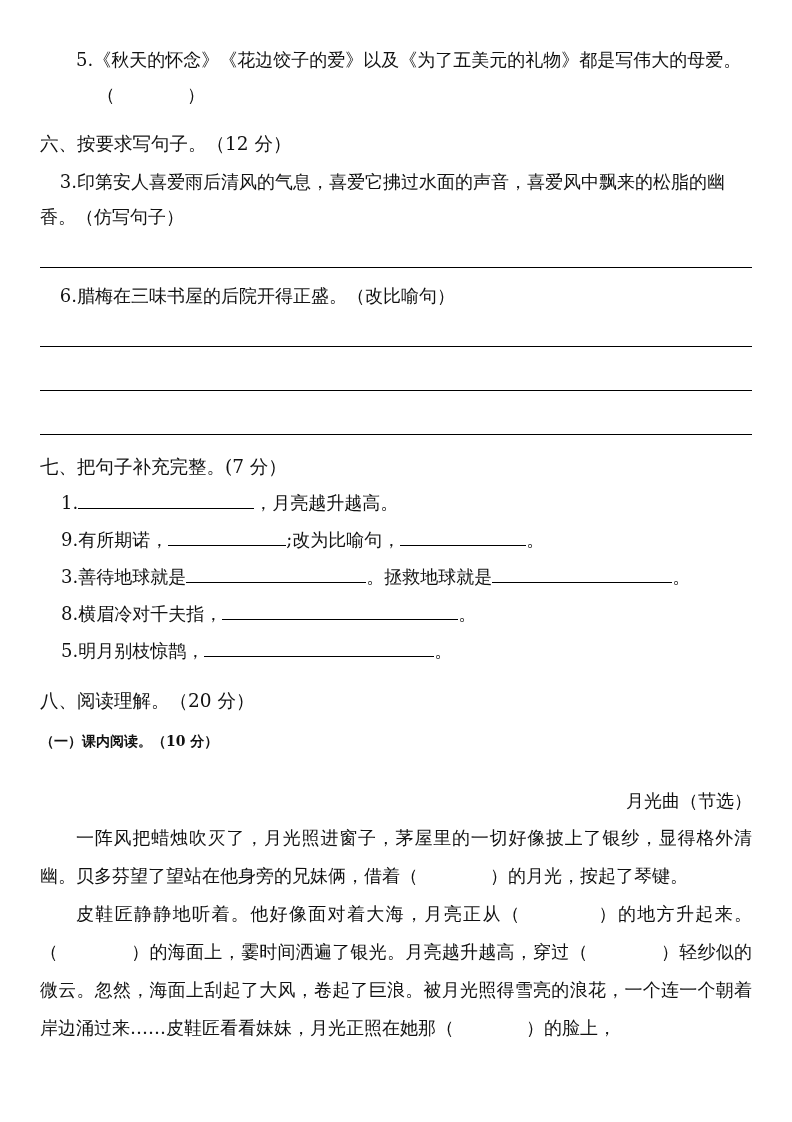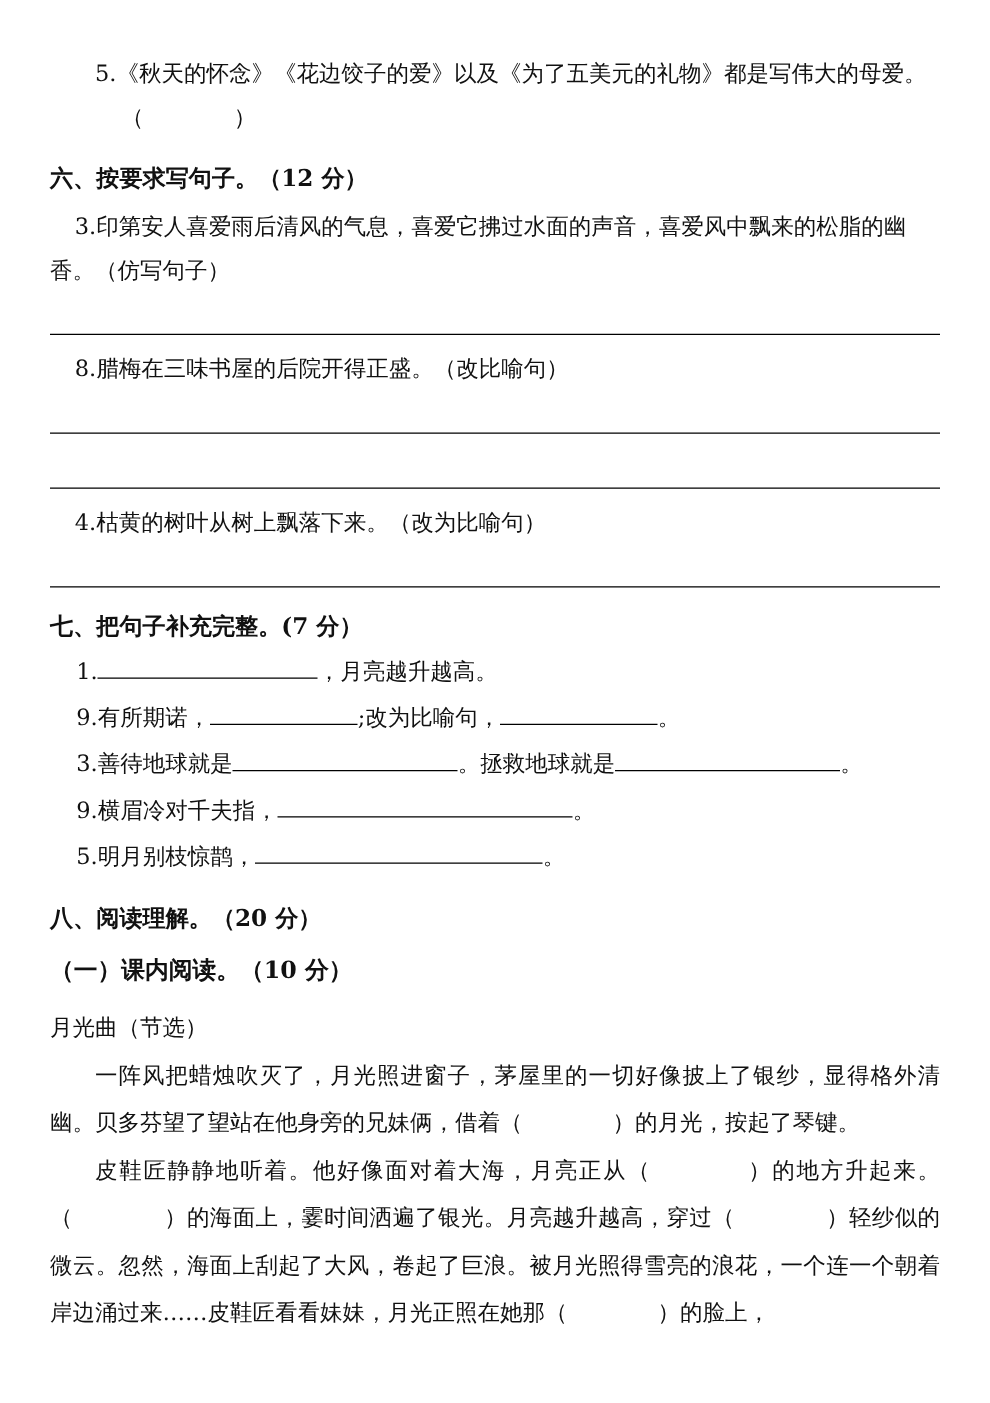--- a/index.html
+++ b/index.html
@@ -16,28 +16,28 @@
 
   
   .item5 {
     margin-left: 57px;
     text-indent: -21px;
     line-height: 35px;
   }
 
   
   .sec-title {
-    font-weight: bold;
+    font-weight: normal;
     font-size: 18.5px;
     line-height: 35px;
     margin-top: 14px;
   }
   .sub-title {
     font-weight: bold;
-    font-size: 19px;
+    font-size: 14px;
     line-height: 35px;
     margin-top: 6px;
   }
 
   
   .q {
     line-height: 35px;
     text-indent: 1.1em;
     margin-top: 3px;
   }
@@ -54,63 +54,61 @@
   }
   .blank {
     display: inline-block;
     height: 1em;
     border-bottom: 1px solid #000;
     vertical-align: baseline;
   }
 
   
   .passage-title {
-    text-align: left;
+    text-align: right;
     line-height: 36px;
-    margin-top: 12px;
-    font-family: Liberation Mono, monospace;
+    margin-top: 24px;
   }
   .para {
     text-indent: 2em;
     text-align: justify;
     line-height: 38px;
   }
 </style>
 </head>
 <body>
 
 <div class="page">
 
   <div class="item5">5.《秋天的怀念》《花边饺子的爱》以及《为了五美元的礼物》都是写伟大的母爱。（　　　　）</div>
 
   <div class="sec-title">六、按要求写句子。（12 分）</div>
 
   <div>
     <div class="q">3.印第安人喜爱雨后清风的气息，喜爱它拂过水面的声音，喜爱风中飘来的松脂的幽香。（仿写句子）</div>
     <div class="ansline"></div>
 
-    <div class="q">8.腊梅在三味书屋的后院开得正盛。（改比喻句）</div>
+    <div class="q">6.腊梅在三味书屋的后院开得正盛。（改比喻句）</div>
     <div class="ansline"></div>
 
     <div class="ansline"></div>
 
-    <div class="q">4.枯黄的树叶从树上飘落下来。（改为比喻句）</div>
     <div class="ansline"></div>
   </div>
 
   <div class="sec-title">七、把句子补充完整。(7 分）</div>
 
   <div>
     <div class="s7-item"><span>1.</span><span class="blank" style="width:176px"></span><span>，月亮越升越高。</span></div>
 
     <div class="s7-item"><span>9.有所期诺，</span><span class="blank" style="width:118px"></span><span>;改为比喻句，</span><span class="blank" style="width:126px"></span><span>。</span></div>
 
     <div class="s7-item"><span>3.善待地球就是</span><span class="blank" style="width:180px"></span><span>。拯救地球就是</span><span class="blank" style="width:180px"></span><span>。</span></div>
 
-    <div class="s7-item"><span>9.横眉冷对千夫指，</span><span class="blank" style="width:236px"></span><span>。</span></div>
+    <div class="s7-item"><span>8.横眉冷对千夫指，</span><span class="blank" style="width:236px"></span><span>。</span></div>
 
     <div class="s7-item"><span>5.明月别枝惊鹊，</span><span class="blank" style="width:230px"></span><span>。</span></div>
   </div>
 
   <div class="sec-title">八、阅读理解。（20 分）</div>
   <div class="sub-title">（一）课内阅读。（10 分）</div>
 
   <div class="passage-title">月光曲（节选）</div>
 
   <div>

